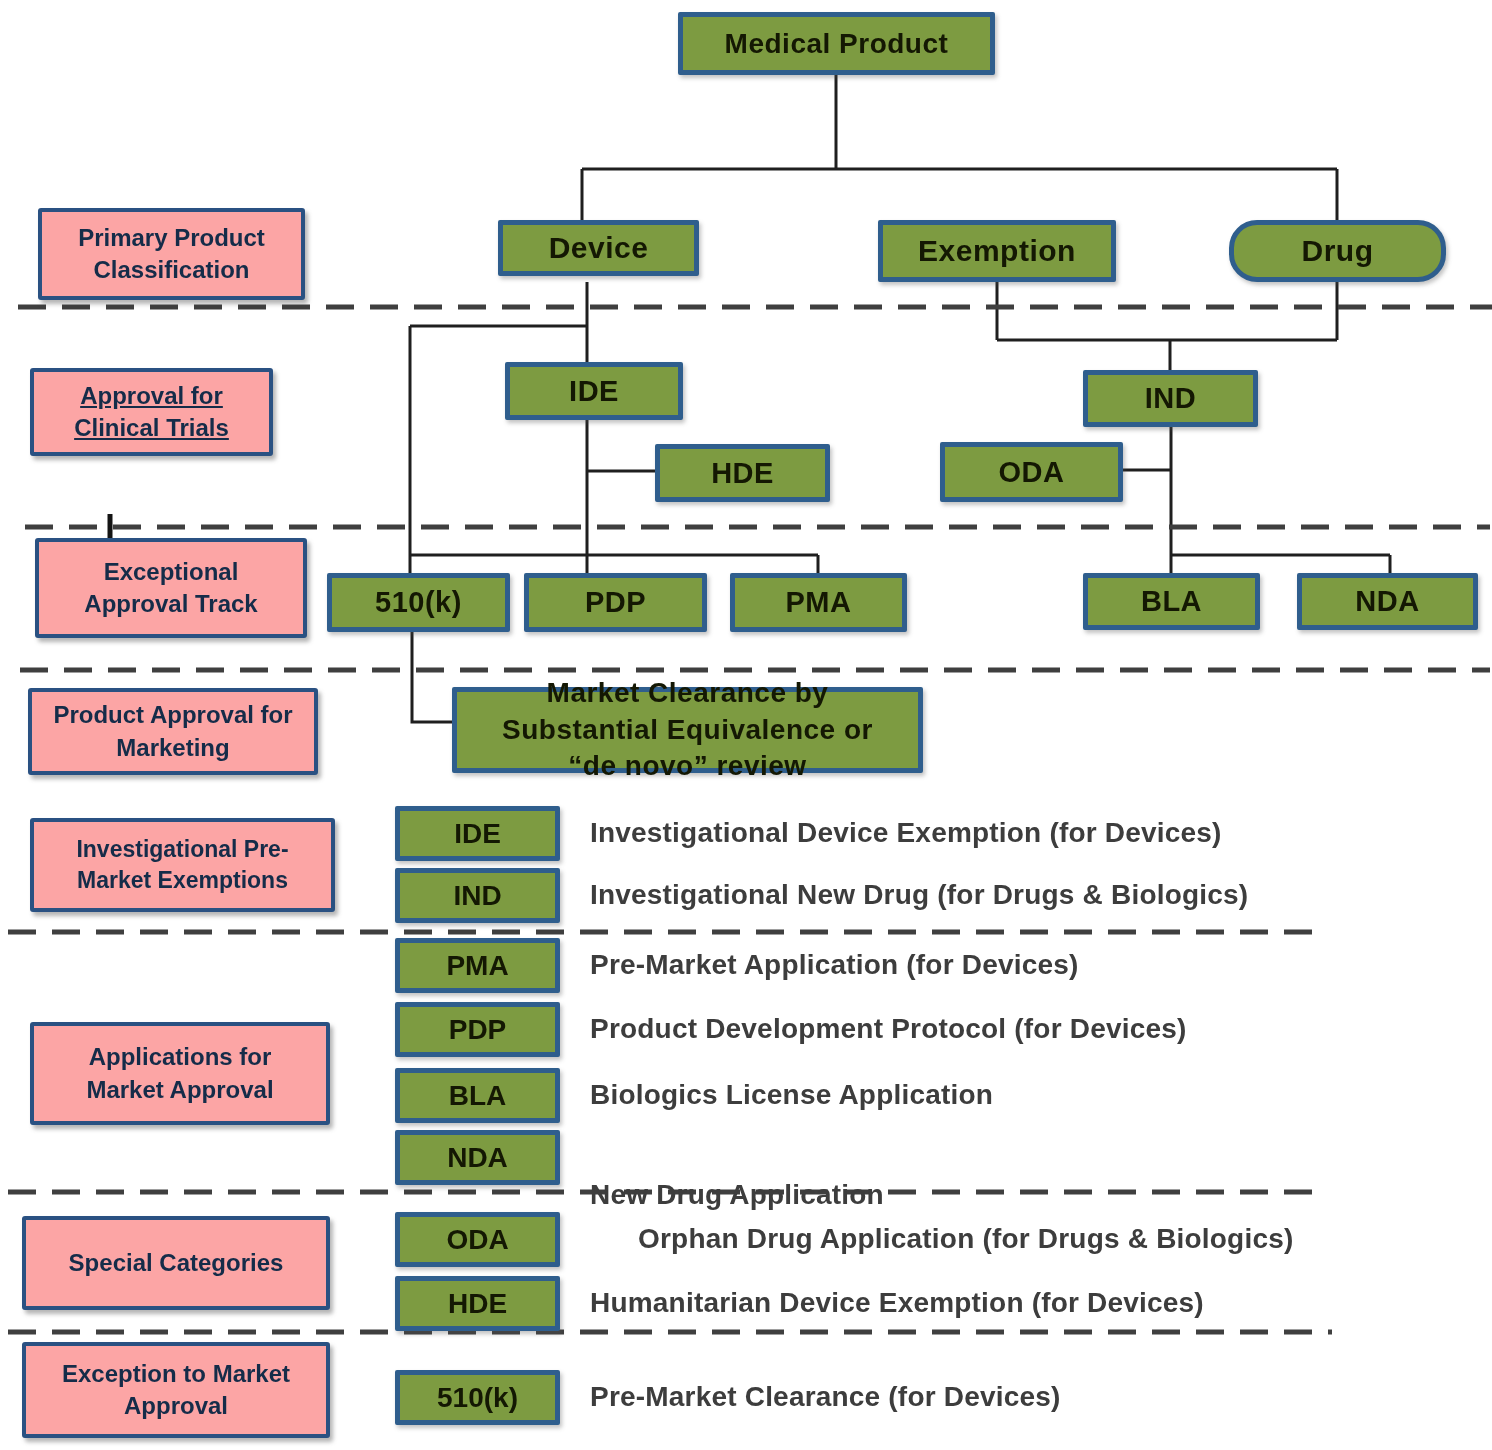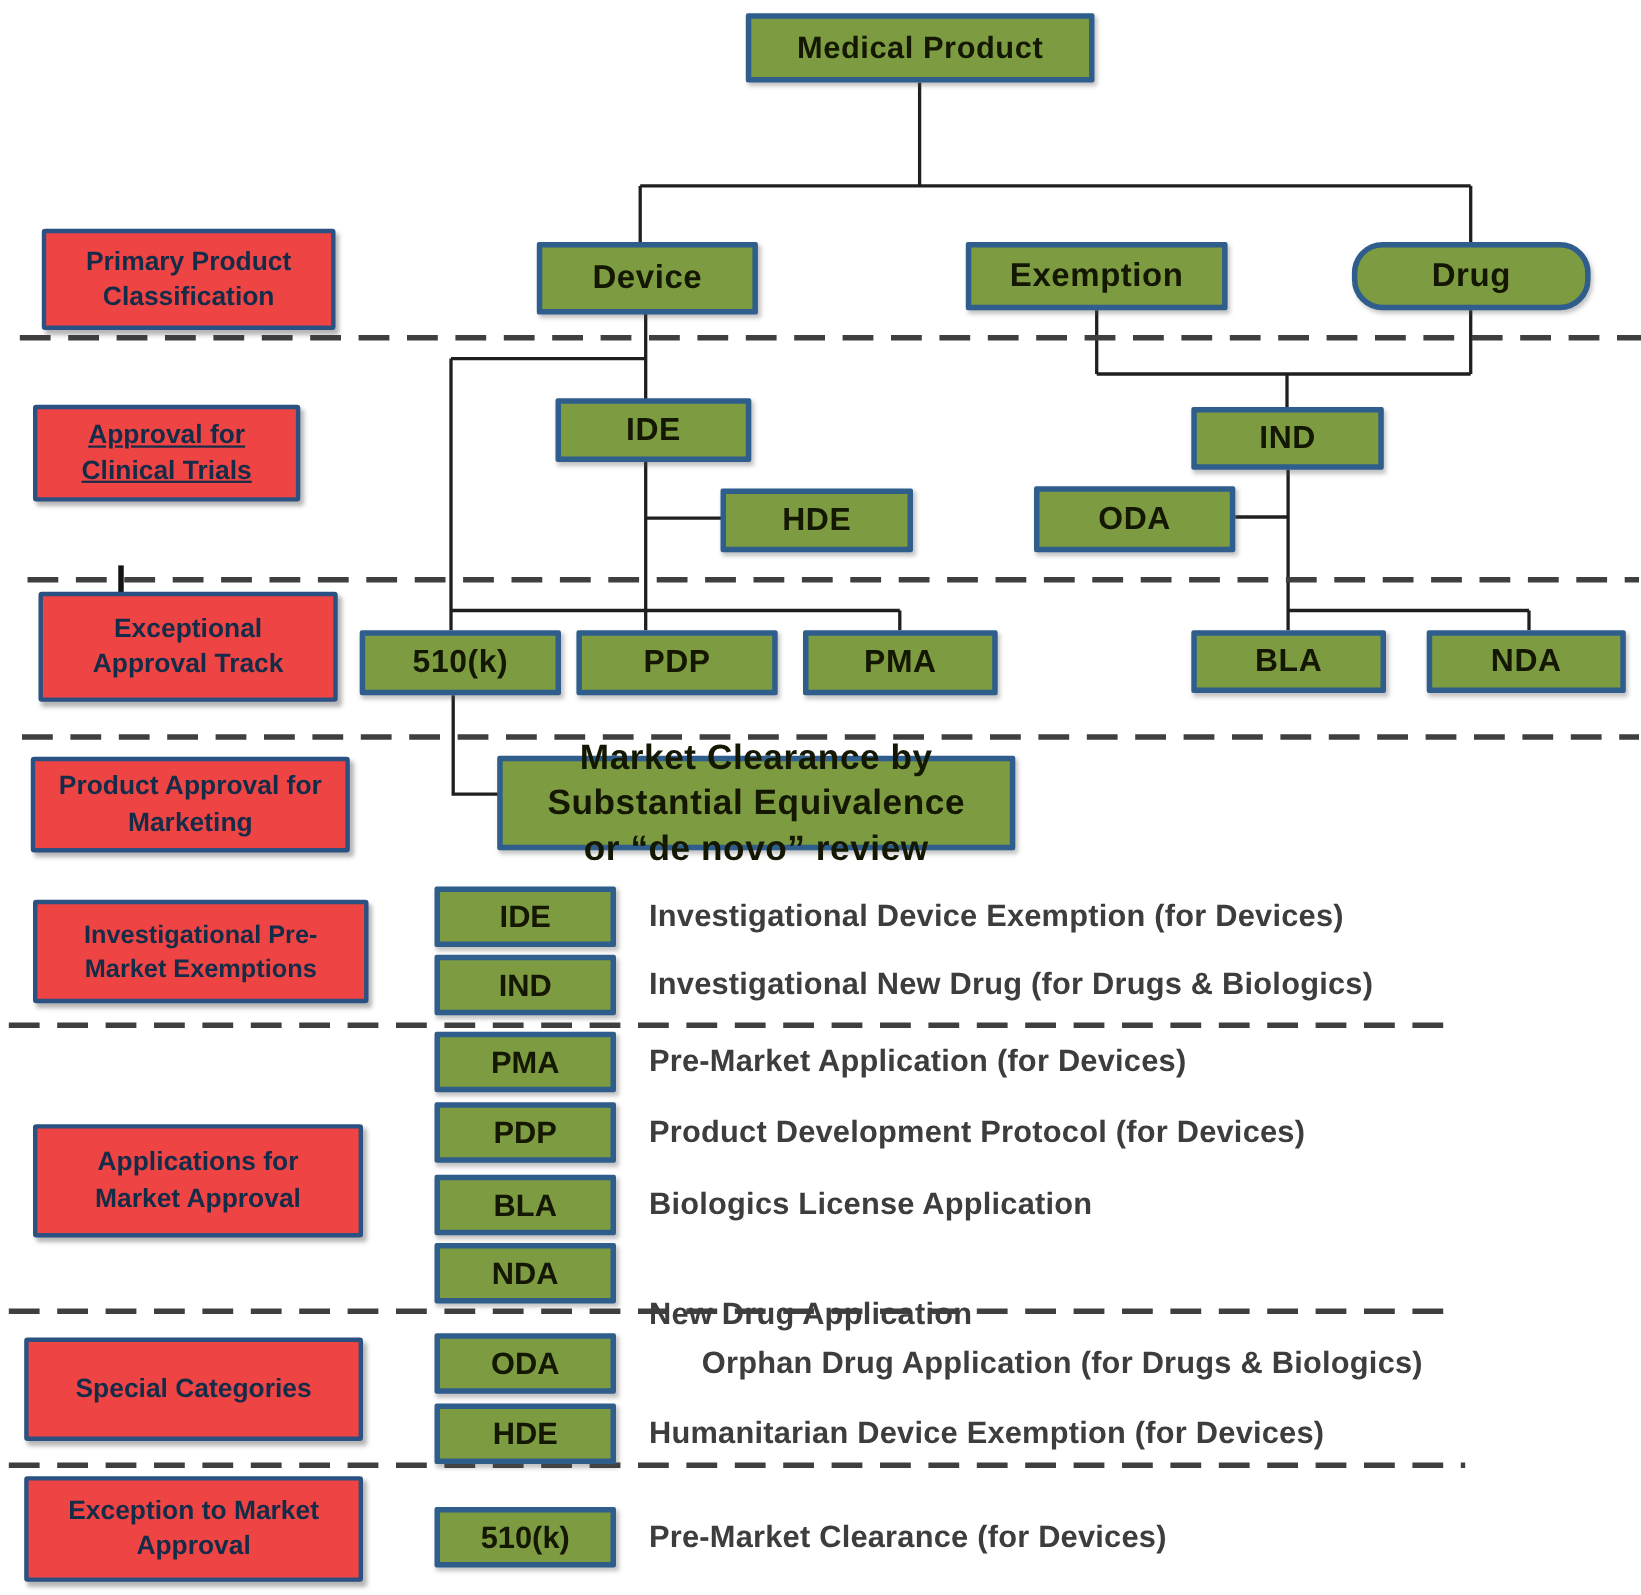--- a/index.html
+++ b/index.html
@@ -19,38 +19,38 @@
     border:5px solid #2f5e8d;
     border-radius:2px;
     box-sizing:border-box;
     display:flex;align-items:center;justify-content:center;
     font-weight:bold;color:#141803;
     letter-spacing:.5px;
     box-shadow:2px 3px 4px rgba(80,80,80,.35);
     text-align:center;
   }
   .n-medical{left:678px;top:12px;width:317px;height:63px;font-size:28px;}
-  .n-device {left:488px;top:220px;width:201px;height:66px;font-size:30px;}
+  .n-device {left:498px;top:220px;width:201px;height:56px;font-size:30px;}
   .n-biologic{left:878px;top:220px;width:238px;height:62px;font-size:30px;}
   .n-drug   {left:1229px;top:220px;width:217px;height:62px;font-size:30px;border-radius:28px;}
   .n-ide {left:505px;top:362px;width:178px;height:58px;font-size:29px;}
   .n-hde {left:655px;top:444px;width:175px;height:58px;font-size:29px;}
   .n-ind {left:1083px;top:370px;width:175px;height:57px;font-size:29px;}
   .n-oda {left:940px;top:442px;width:183px;height:60px;font-size:29px;}
   .n-510k{left:327px;top:573px;width:183px;height:59px;font-size:29px;}
   .n-pdp {left:524px;top:573px;width:183px;height:59px;font-size:29px;}
   .n-pma {left:730px;top:573px;width:177px;height:59px;font-size:29px;}
   .n-bla {left:1083px;top:573px;width:177px;height:57px;font-size:29px;}
   .n-nda {left:1297px;top:573px;width:181px;height:57px;font-size:29px;}
-  .n-mc  {left:452px;top:687px;width:471px;height:86px;font-size:32px;line-height:1.3;padding:2px 28px;}
+  .n-mc  {left:452px;top:687px;width:471px;height:86px;font-size:28px;line-height:1.3;padding:2px 28px;}
 
   
   .rowlabel{
     position:absolute;
-    background:#ef4444;
+    background:#fca5a5;
     border:4px solid #2a5182;
     border-radius:3px;
     box-sizing:border-box;
     display:flex;align-items:center;justify-content:center;
     font-weight:bold;color:#152c49;
     font-size:24px;line-height:1.35;text-align:center;
     box-shadow:3px 4px 4px rgba(70,70,70,.4);
     padding:4px 14px;
   }
   .rl-primary    {left:38px;top:208px;width:267px;height:92px;}

